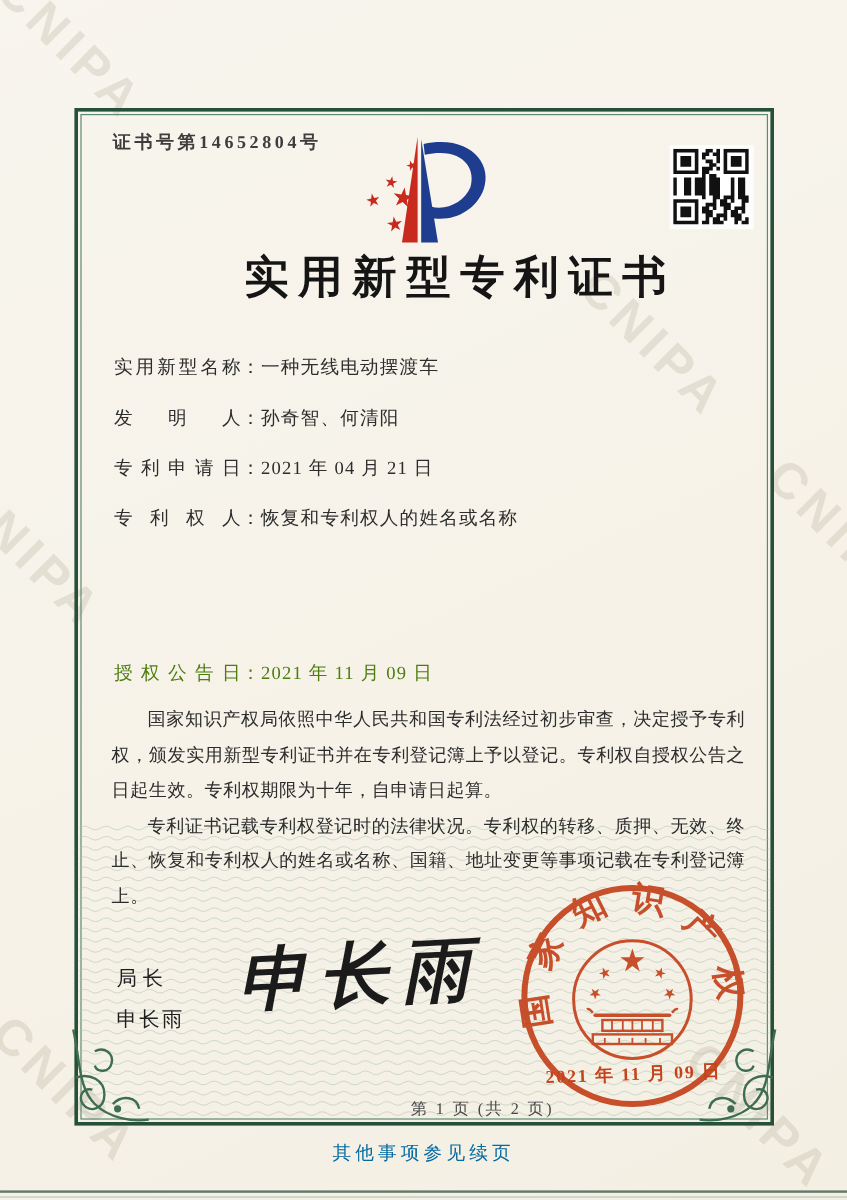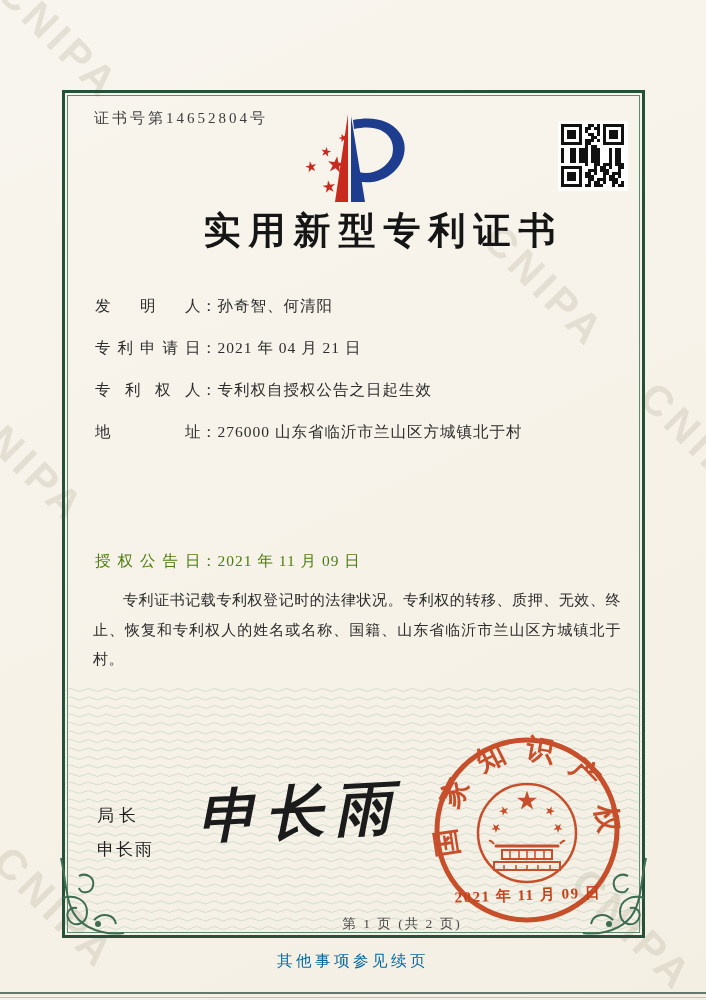--- a/index.html
+++ b/index.html
@@ -22,21 +22,21 @@
     transform:rotate(45deg);
     pointer-events:none;
     white-space:nowrap;
   }
   .frame {
     position:absolute; left:62px; top:90px; width:583px; height:848px;
     border:3px solid #27503a;
   }
   .frame-inner { position:absolute; inset:2px; border:1px solid #5d8a70; }
   .cert-number {
-    left:94px; top:109px; font-size:15px; letter-spacing:3px; color:#3d3d3d;
+    left:94px; top:109px; font-size:15px; letter-spacing:3px; color:#3d3d3d;font-weight:bold;
   }
   .qr-box { left:558px; top:121px; width:70px; height:70px; background:#fdfdfb; padding:3px; }
   .title {
     left:62px; top:206px; width:643px; text-align:center;
     font-size:37px; font-weight:bold; letter-spacing:8px; color:#151515;
   }
   .fields { left:95px; top:296px; width:535px; font-size:15.5px; color:#2d2d2d; }
   .field-row { height:42px; }
   .flabel {
     display:inline-block; width:106px; text-align:justify; text-align-last:justify;
@@ -113,39 +113,40 @@
     <g id="qr-modules">
         <path d="M27,0h3v3h-3zM30,0h3v3h-3zM36,0h3v3h-3zM24,3h3v3h-3zM27,3h3v3h-3zM33,3h3v3h-3zM36,3h3v3h-3zM24,6h3v3h-3zM36,6h3v3h-3zM27,9h3v3h-3zM30,9h3v3h-3zM36,9h3v3h-3zM30,12h3v3h-3zM33,12h3v3h-3zM24,15h3v3h-3zM27,15h3v3h-3zM30,15h3v3h-3zM36,15h3v3h-3zM24,18h3v3h-3zM27,18h3v3h-3zM24,21h3v3h-3zM30,21h3v3h-3zM33,21h3v3h-3zM0,24h3v3h-3zM9,24h3v3h-3zM12,24h3v3h-3zM18,24h3v3h-3zM21,24h3v3h-3zM24,24h3v3h-3zM30,24h3v3h-3zM33,24h3v3h-3zM36,24h3v3h-3zM48,24h3v3h-3zM54,24h3v3h-3zM57,24h3v3h-3zM0,27h3v3h-3zM9,27h3v3h-3zM12,27h3v3h-3zM18,27h3v3h-3zM21,27h3v3h-3zM24,27h3v3h-3zM30,27h3v3h-3zM33,27h3v3h-3zM36,27h3v3h-3zM48,27h3v3h-3zM54,27h3v3h-3zM57,27h3v3h-3zM0,30h3v3h-3zM9,30h3v3h-3zM12,30h3v3h-3zM18,30h3v3h-3zM21,30h3v3h-3zM24,30h3v3h-3zM30,30h3v3h-3zM33,30h3v3h-3zM36,30h3v3h-3zM48,30h3v3h-3zM54,30h3v3h-3zM57,30h3v3h-3zM0,33h3v3h-3zM9,33h3v3h-3zM12,33h3v3h-3zM18,33h3v3h-3zM21,33h3v3h-3zM24,33h3v3h-3zM30,33h3v3h-3zM33,33h3v3h-3zM36,33h3v3h-3zM48,33h3v3h-3zM54,33h3v3h-3zM57,33h3v3h-3zM0,36h3v3h-3zM9,36h3v3h-3zM12,36h3v3h-3zM18,36h3v3h-3zM21,36h3v3h-3zM24,36h3v3h-3zM30,36h3v3h-3zM33,36h3v3h-3zM36,36h3v3h-3zM48,36h3v3h-3zM54,36h3v3h-3zM57,36h3v3h-3zM24,39h3v3h-3zM33,39h3v3h-3zM36,39h3v3h-3zM42,39h3v3h-3zM45,39h3v3h-3zM48,39h3v3h-3zM54,39h3v3h-3zM57,39h3v3h-3zM60,39h3v3h-3zM33,42h3v3h-3zM39,42h3v3h-3zM42,42h3v3h-3zM48,42h3v3h-3zM57,42h3v3h-3zM60,42h3v3h-3zM27,45h3v3h-3zM30,45h3v3h-3zM33,45h3v3h-3zM39,45h3v3h-3zM42,45h3v3h-3zM45,45h3v3h-3zM57,45h3v3h-3zM24,48h3v3h-3zM27,48h3v3h-3zM33,48h3v3h-3zM42,48h3v3h-3zM45,48h3v3h-3zM51,48h3v3h-3zM54,48h3v3h-3zM57,48h3v3h-3zM24,51h3v3h-3zM27,51h3v3h-3zM30,51h3v3h-3zM42,51h3v3h-3zM48,51h3v3h-3zM51,51h3v3h-3zM57,51h3v3h-3zM27,54h3v3h-3zM30,54h3v3h-3zM36,54h3v3h-3zM39,54h3v3h-3zM42,54h3v3h-3zM48,54h3v3h-3zM51,54h3v3h-3zM54,54h3v3h-3zM27,57h3v3h-3zM33,57h3v3h-3zM36,57h3v3h-3zM42,57h3v3h-3zM51,57h3v3h-3zM54,57h3v3h-3zM60,57h3v3h-3zM24,60h3v3h-3zM27,60h3v3h-3zM33,60h3v3h-3zM36,60h3v3h-3zM39,60h3v3h-3zM51,60h3v3h-3zM57,60h3v3h-3zM60,60h3v3h-3z" fill="#111"></path>
       </g>
   </svg>
 </div>
 
 <div class="abs title">实用新型专利证书</div>
 
 <div class="abs fields">
   <div class="field-row">
+    <span class="flabel">实用新型名称</span><span class="fvalue">：一种无线电动摆渡车</span>
+  </div>
+  <div class="field-row">
     <span class="flabel">发明人</span><span class="fvalue">：孙奇智、何清阳</span>
   </div>
   <div class="field-row">
     <span class="flabel">专利申请日</span><span class="fvalue">：2021 年 04 月 21 日</span>
   </div>
   <div class="field-row">
-    <span class="flabel">专利权人</span><span class="fvalue">：专利权自授权公告之日起生效</span>
-  </div>
-  <div class="field-row">
-    <span class="flabel">地址</span><span class="fvalue">：276000  山东省临沂市兰山区方城镇北于村</span>
+    <span class="flabel">专利权人</span><span class="fvalue">：恢复和专利权人的姓名或名称</span>
   </div>
 </div>
 
 <div class="abs grant-row">
   <span><span class="flabel">授权公告日</span><span class="fvalue">：2021 年 11 月 09 日</span></span>
 </div>
 
 <div class="abs paragraphs">
-  <p>专利证书记载专利权登记时的法律状况。专利权的转移、质押、无效、终止、恢复和专利权人的姓名或名称、国籍、山东省临沂市兰山区方城镇北于村。</p>
+  <p>国家知识产权局依照中华人民共和国专利法经过初步审查，决定授予专利权，颁发实用新型专利证书并在专利登记簿上予以登记。专利权自授权公告之日起生效。专利权期限为十年，自申请日起算。</p>
+  <p>专利证书记载专利权登记时的法律状况。专利权的转移、质押、无效、终止、恢复和专利权人的姓名或名称、国籍、地址变更等事项记载在专利登记簿上。</p>
 </div>
 
 <div class="abs sig-title">局长</div>
 <div class="abs sig-name">申长雨</div>
 <div class="abs autograph">申长雨</div>
 
 <svg class="abs seal" viewBox="0 0 194 194">
   <circle cx="97" cy="97" r="90" fill="none" stroke="#c4431d" stroke-width="5"></circle>
   <path id="sealArc" d="M29.3,121.6 A72,72 0 1 1 164.7,121.6" fill="none"></path>
   <text font-size="28" font-weight="bold" fill="#c4431d" font-family="Liberation Serif, DejaVu Serif, serif">

